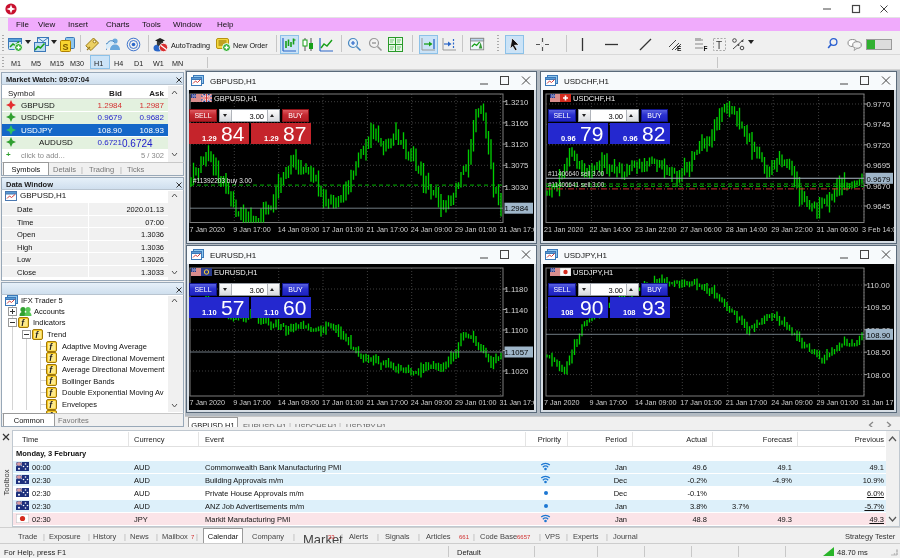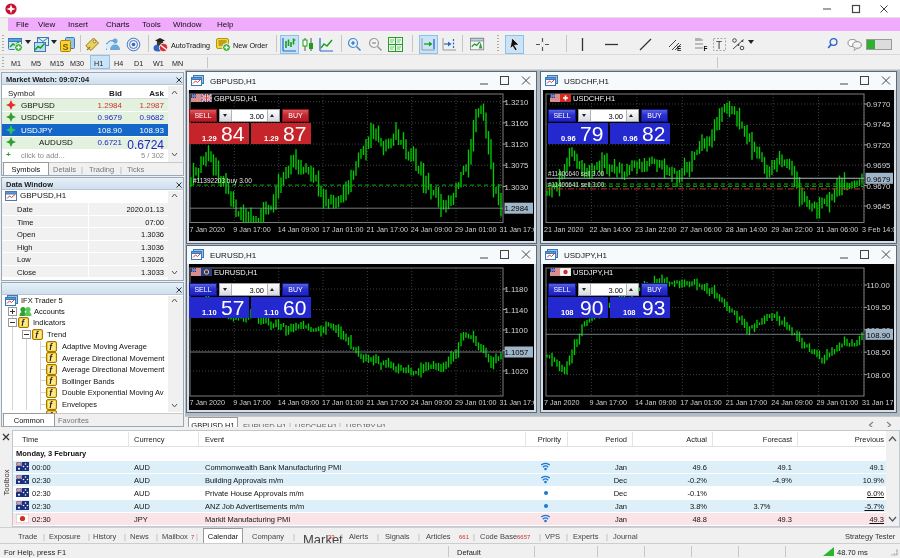--- a/index.html
+++ b/index.html
@@ -570,21 +570,21 @@
   </svg>
 <span class="a" style="left:21px;top:125.5px;font-size:8px;color:#fff">USDJPY</span>
 <span class="a" style="left:80px;top:125.5px;width:42px;text-align:right;font-size:8px;color:#fff">108.90</span>
 <span class="a" style="left:122px;top:125.5px;width:42px;text-align:right;font-size:8px;color:#fff">108.93</span>
 <div class="a" style="left:2px;top:136.5px;width:166px;height:12px;background:#e3f1df"></div>
 <svg class="a" style="left:6px;top:137px" width="10" height="10" viewBox="0 0 10 10">
     <path d="M5 0L6.6 3.4 10 5 6.6 6.6 5 10 3.4 6.6 0 5 3.4 3.4Z" fill="#30a030"></path>
   </svg>
 <span class="a" style="left:39px;top:138.0px;font-size:8px;color:#111">AUDUSD</span>
 <span class="a" style="left:80px;top:138.0px;width:42px;text-align:right;font-size:8px;color:#2222cc">0.6721</span>
-<span class="a" style="left:122px;top:138.0px;width:42px;text-align:right;font-size:12px;color:#2222cc">0.6724</span>
+<span class="a" style="left:122px;top:138.0px;width:42px;font-size:10px;color:#2222cc">0.6724</span>
 <span class="a" style="left:6px;top:150px;font-size:8px;color:#30a030;font-weight:bold">+</span>
 <span class="a" style="left:21px;top:151px;font-size:7.5px;color:#8a8a8a">click to add...</span>
 <span class="a" style="left:120px;top:151px;width:44px;text-align:right;font-size:7.5px;color:#8a8a8a">5 / 302</span>
 <div class="a" style="left:1px;top:162px;width:183px;height:14px;background:#f0f0f0;border-left:1px solid #98a8b8;border-right:1px solid #98a8b8;border-bottom:1px solid #98a8b8;border-top:1px solid #c8c8c8"></div>
 <div class="a" style="left:3px;top:162px;width:46px;height:13px;background:#fff;border:1px solid #9a9a9a;border-bottom:none;text-align:center;font-size:7.5px;color:#111;padding-top:2px">Symbols</div>
 <span class="a" style="left:53px;top:165px;font-size:7.5px;color:#777">Details</span>
 <span class="a" style="left:81px;top:165px;font-size:7.5px;color:#aaa">|</span>
 <span class="a" style="left:89px;top:165px;font-size:7.5px;color:#777">Trading</span>
 <span class="a" style="left:120px;top:165px;font-size:7.5px;color:#aaa">|</span>
 <span class="a" style="left:127px;top:165px;font-size:7.5px;color:#777">Ticks</span>
@@ -848,21 +848,21 @@
     <circle cx="7.5" cy="4.5" r="0.8" fill="#fff"></circle>
     <circle cx="11.5" cy="4.5" r="0.8" fill="#fff"></circle>
     <circle cx="3" cy="6.8" r="1" fill="#fff"></circle>
   </svg>
 <span class="a" style="left:32px;top:502.3px;font-size:7.5px;color:#111">02:30</span>
 <span class="a" style="left:134px;top:502.3px;font-size:7.5px;color:#111">AUD</span>
 <span class="a" style="left:205px;top:502.3px;font-size:7.5px;color:#111">ANZ Job Advertisements m/m</span>
 <div class="a" style="left:544px;top:504px;width:4px;height:4px;border-radius:2px;background:#1c77d2"></div>
 <span class="a" style="left:567px;top:502.3px;width:60px;text-align:right;font-size:7.5px;color:#111">Jan</span>
 <span class="a" style="left:647px;top:502.3px;width:60px;text-align:right;font-size:7.5px;color:#111">3.8%</span>
-<span class="a" style="left:732px;top:502.3px;width:60px;text-align:center;font-size:7.5px;color:#111">3.7%</span>
+<span class="a" style="left:732px;top:502.3px;width:60px;text-align:left;font-size:7.5px;color:#111">3.7%</span>
 <span class="a" style="left:824px;top:502.3px;width:60px;text-align:right;font-size:7.5px;text-decoration:underline;color:#111">-5.7%</span>
 <div class="a" style="left:13px;top:513.4px;width:873px;height:12px;background:#fbe4e8"></div>
 <svg class="a" style="left:16px;top:514px" width="13" height="9" viewBox="0 0 13 9">
     <rect x="0.25" y="0.25" width="12.5" height="8.5" fill="#fff" stroke="#c0c0c0" stroke-width="0.5"></rect>
     <circle cx="6.5" cy="4.5" r="2.6" fill="#d52b1e"></circle>
   </svg>
 <span class="a" style="left:32px;top:515.4px;font-size:7.5px;color:#111">02:30</span>
 <span class="a" style="left:134px;top:515.4px;font-size:7.5px;color:#111">JPY</span>
 <span class="a" style="left:205px;top:515.4px;font-size:7.5px;color:#111">Markit Manufacturing PMI</span>
 <svg class="a" style="left:540px;top:514px" width="11" height="9" viewBox="0 0 11 9">

